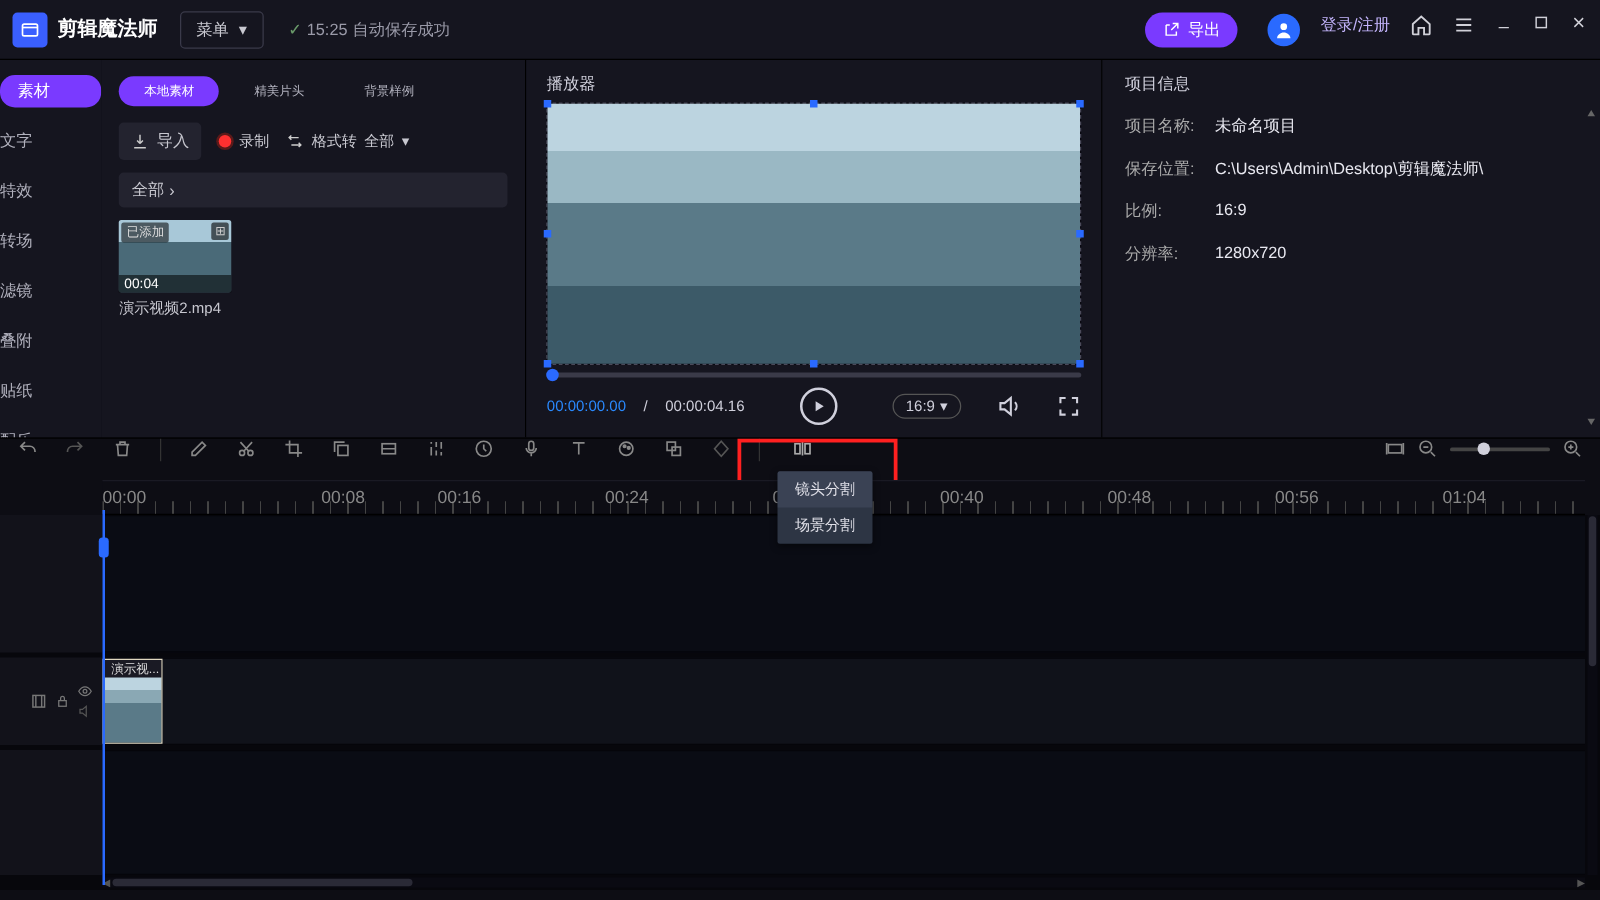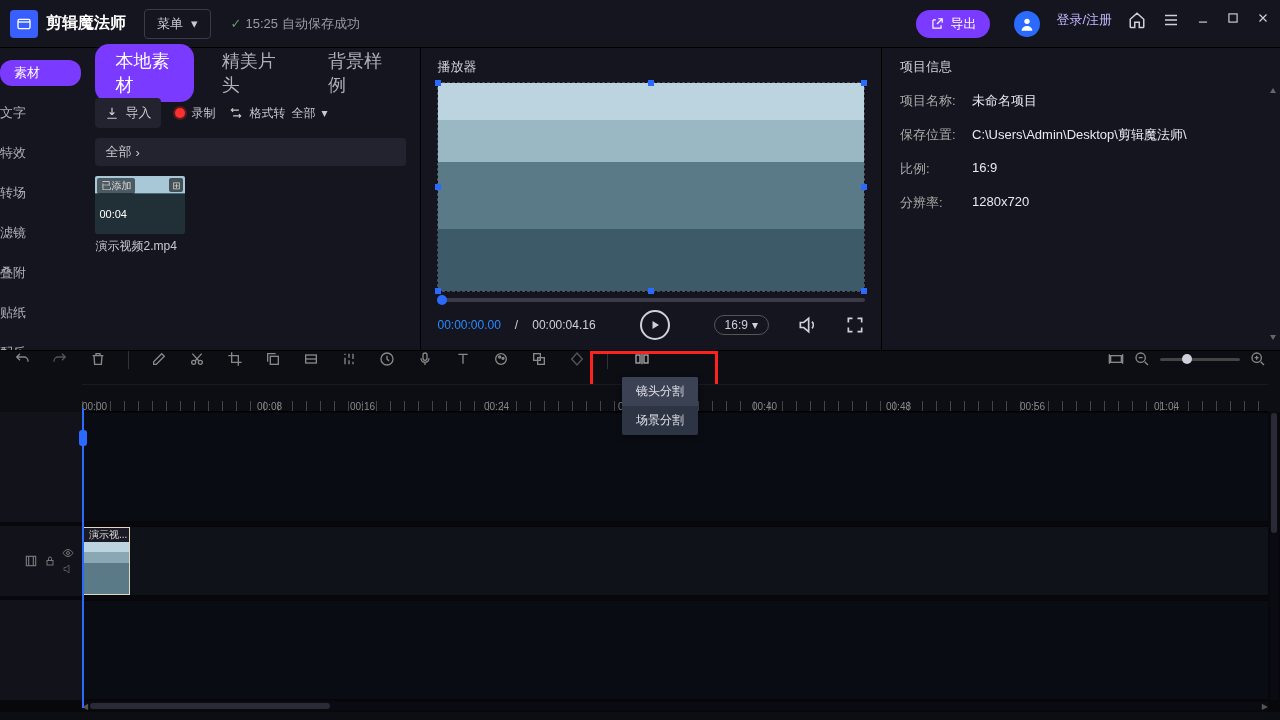--- a/index.html
+++ b/index.html
@@ -18,32 +18,32 @@
 .icn{cursor:pointer}
 
 .main-row{display:flex;height:302px}
 
 .side-nav{width:90px;background:#15151f;display:flex;flex-direction:column;padding-top:12px;gap:14px}
 .side-nav .pill{background:#7a3aff;color:#fff;padding:4px 14px;border-radius:12px;font-size:13px}
 .side-nav .item{font-size:13px;color:#b0b0bc;cursor:pointer;padding:4px 0}
 
 .asset-panel{flex:0 0 340px;background:#15151f;padding:10px 14px;border-right:1px solid #000;display:flex;flex-direction:column}
 .asset-tabs{display:flex;align-items:center;gap:0;height:30px;margin-bottom:10px}
-.asset-tabs .tab{padding:5px 20px;border-radius:14px;font-size:18px;cursor:pointer}
+.asset-tabs .tab{padding:5px 20px;border-radius:14px;font-size:10px;cursor:pointer}
 .asset-tabs .tab.active{background:#7a3aff;color:#fff}
 .asset-tabs .tab.inactive{color:#b0b0bc;margin-left:8px}
 .asset-tools{display:flex;align-items:center;gap:14px;margin-bottom:10px}
 .tool-btn{display:flex;align-items:center;gap:6px;background:#23232f;border-radius:4px;padding:6px 10px;font-size:13px;cursor:pointer}
 .rec-dot{width:10px;height:10px;border-radius:50%;background:#ff3030;box-shadow:0 0 0 2px #5a1a1a}
 .all-btn{display:inline-flex;align-items:center;gap:4px;background:#23232f;border-radius:4px;padding:5px 10px;font-size:13px;cursor:pointer;margin-bottom:10px}
 .thumb{width:90px;position:relative}
 .thumb-img{width:90px;height:58px;background:linear-gradient(#a8c8d8 0 30%,#4a6a78 30% 100%);border-radius:2px;position:relative}
 .thumb-badge{position:absolute;top:2px;left:2px;background:rgba(0,0,0,.55);color:#ddd;font-size:10px;padding:1px 4px;border-radius:2px}
 .thumb-add{position:absolute;top:2px;right:2px;width:14px;height:14px;background:rgba(0,0,0,.6);border-radius:2px;display:flex;align-items:center;justify-content:center;color:#ccc;font-size:10px}
-.thumb-dur{position:absolute;bottom:0;left:0;right:0;background:rgba(0,0,0,.55);color:#fff;font-size:11px;padding:14px 4px}
+.thumb-dur{position:absolute;bottom:0;left:0;right:0;background:rgba(0,0,0,.55);color:#fff;font-size:11px;padding:1px 4px}
 .thumb-name{font-size:12px;color:#c8c8d0;margin-top:4px;white-space:nowrap;overflow:hidden;text-overflow:ellipsis}
 
 .player-panel{flex:1;background:#15151f;padding:10px 16px;display:flex;flex-direction:column;border-right:1px solid #000}
 .panel-title{font-size:13px;color:#d0d0dc;margin-bottom:6px}
 .video-box{flex:1;position:relative;background:#0a0a12;border:1px dashed #4a4a5a;display:flex;align-items:center;justify-content:center}
 .video-inner{position:absolute;inset:0;background:linear-gradient(#bcd4e0 0 18%,#9ab8c4 18% 38%,#5a7a88 38% 70%,#3c5a68 70% 100%)}
 .handle{position:absolute;width:6px;height:6px;background:#2a6aff}
 .progbar{height:4px;background:#3a3a48;margin:6px 0 8px;position:relative;border-radius:2px}
 .progdot{position:absolute;left:0;top:-3px;width:10px;height:10px;border-radius:50%;background:#2a6aff}
 .player-controls{display:flex;align-items:center;gap:14px;color:#d0d0dc}
@@ -65,21 +65,21 @@
 .tl-toolbar svg,.tl-toolbar .ti{width:16px;height:16px;cursor:pointer}
 .highlight-box{position:absolute;border:3px solid #ff2020;pointer-events:none}
 .zoom-group{margin-left:auto;display:flex;align-items:center;gap:10px}
 .zoom-track{width:80px;height:3px;background:#444;position:relative;border-radius:2px}
 .zoom-knob{position:absolute;left:22px;top:-4px;width:10px;height:10px;border-radius:50%;background:#d0d0dc}
 .dropdown{position:absolute;left:622px;top:26px;background:#2d3544;border-radius:2px;overflow:hidden;z-index:5;box-shadow:0 2px 6px rgba(0,0,0,.4)}
 .dropdown .opt{padding:6px 14px;font-size:12px;color:#e0e0e8;cursor:pointer;white-space:nowrap}
 .dropdown .opt.hover{background:#3a4254}
 
 .ruler{height:28px;background:#0d0d14;position:relative;border-top:1px solid #1a1a24;border-bottom:1px solid #000;margin-left:82px;margin-right:12px}
-.ruler .tick{position:absolute;top:16px;font-size:10px;color:#888}
+.ruler .tick{position:absolute;top:4px;font-size:14px;color:#888}
 .ruler .lines{position:absolute;bottom:0;left:0;right:0;height:10px;background:repeating-linear-gradient(90deg,#444 0 1px,transparent 1px 14px)}
 
 .tracks{position:relative;height:300px;background:#07070c;margin-left:0}
 .track-row{position:absolute;left:0;right:12px;height:70px;display:flex}
 .track-head{width:82px;background:#12121a;display:flex;align-items:center;justify-content:flex-end;gap:6px;padding-right:8px;color:#777}
 .track-body{flex:1;background:#10121a;position:relative;border-top:1px solid #05050a;border-bottom:1px solid #05050a}
 .track-body.dark{background:#0a0c14}
 .clip{position:absolute;left:0;top:0;bottom:0;width:48px;border:1px solid #e0d8c0}
 .clip-head{height:14px;background:#1a1a24;color:#ddd;font-size:10px;padding:0 3px;display:flex;align-items:center;gap:3px;overflow:hidden;white-space:nowrap}
 .clip-thumb{height:calc(100% - 14px);background:linear-gradient(#bcd4e0 0 20%,#8aa8b4 20% 40%,#5a7a88 40% 100%)}

